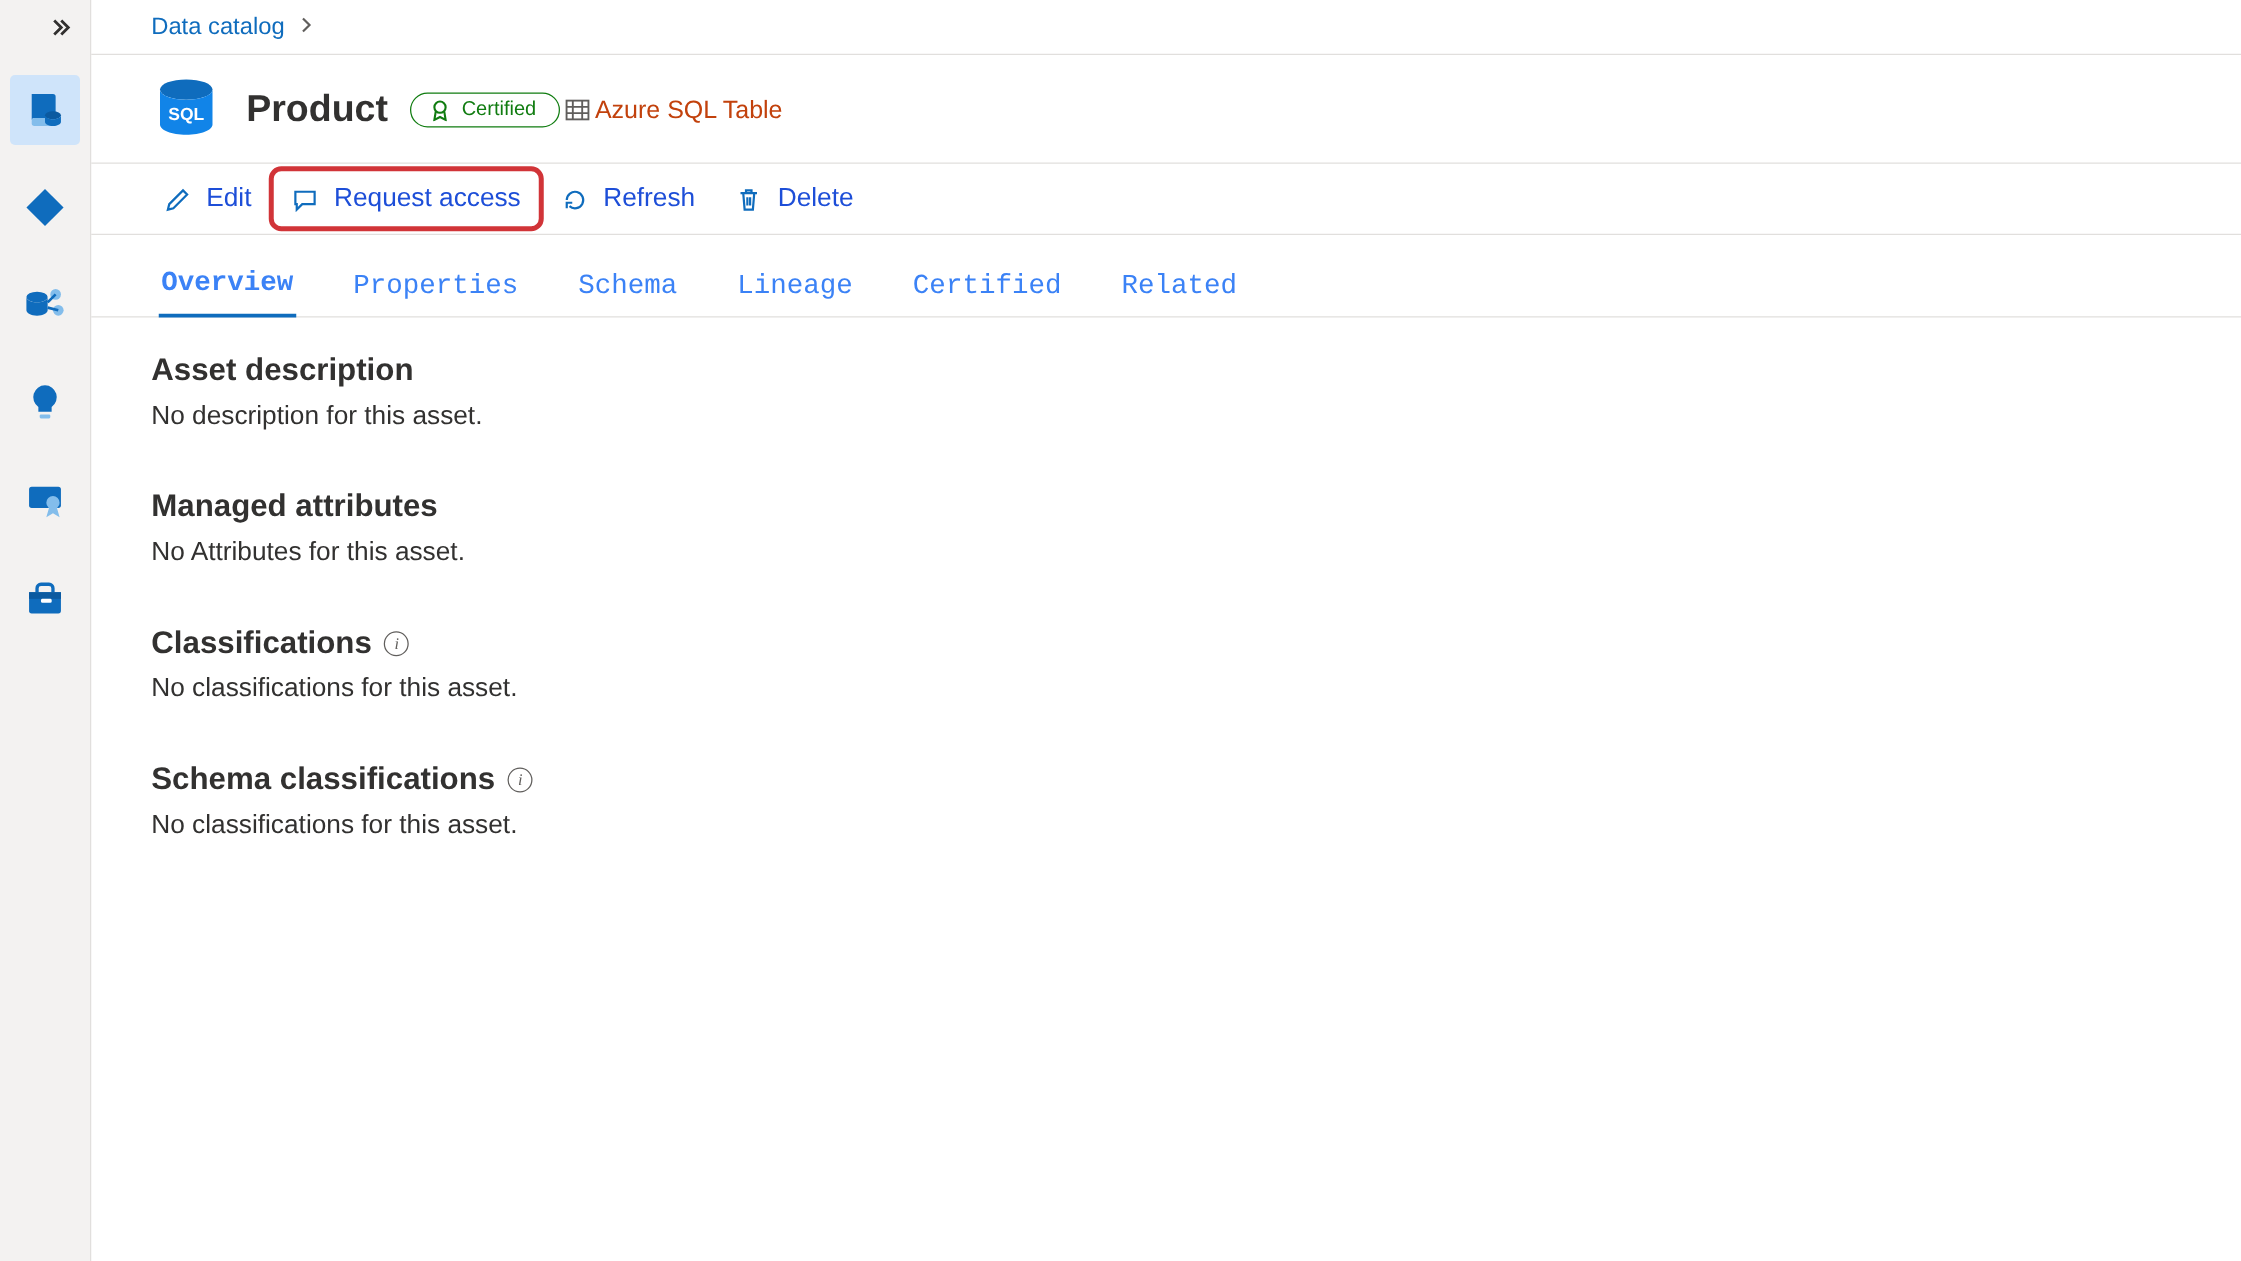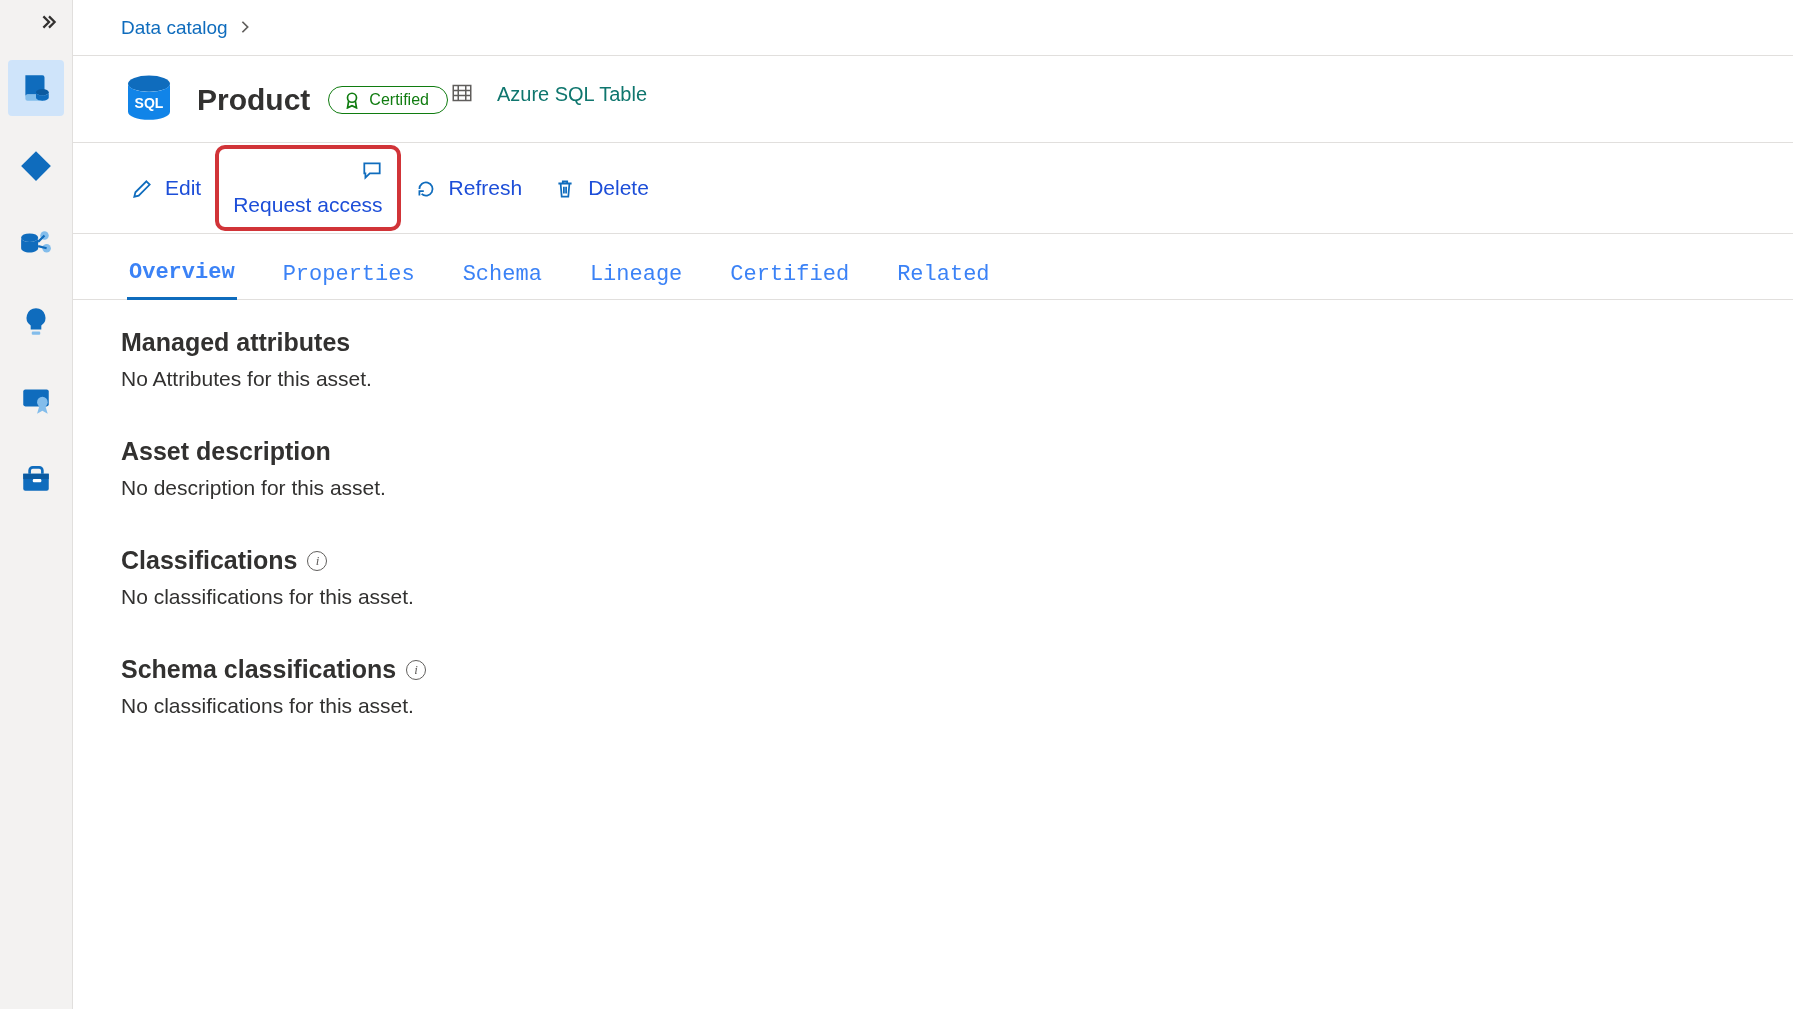--- a/index.html
+++ b/index.html
@@ -54,21 +54,21 @@
   .rail-item svg { width: 34px; height: 34px; }
 
   
   .main {
     flex: 1 1 auto;
     display: flex;
     flex-direction: column;
     min-width: 0;
   }
   .breadcrumbs {
-    height: 56px;
+    height: 44px;
     display: flex;
     align-items: center;
     padding: 0 20px 0 48px;
     border-bottom: 1px solid #e1dfdd;
     gap: 10px;
     font-size: 19px;
   }
   .breadcrumbs a { color: #0f6cbd; text-decoration: none; cursor: pointer; }
   .breadcrumbs .chev { color: #605e5c; }
 
@@ -87,41 +87,40 @@
   .title-row { display:flex; align-items:center; gap:18px; }
   .title-row h1 { font-size: 30px; font-weight:700; }
   .pill {
     display:inline-flex; align-items:center; gap:8px;
     border: 1.5px solid #107c10;
     color:#107c10;
     border-radius: 999px;
     padding: 4px 18px 4px 14px;
     font-size: 16px;
   }
-  .subtitle-row { display:flex; gap:25px; color:#0f766e; font-size:20px; }
+  .subtitle-row { display:flex; align-items:center; gap:4px; color:#c2410c; font-size:20px; }
 
   .toolbar {
     display:flex; align-items:center;
     padding: 10px 20px 10px 48px;
     gap: 12px;
     border-bottom: 1px solid #e1dfdd;
     font-size: 21px;
   }
   .tbtn {
     display:inline-flex; align-items:flex-end; gap:12px;
     padding: 6px 10px;
     cursor:pointer;
     color:#1d4ed8;
     border-radius:2px;
   }
   .tbtn svg { color:#0f6cbd; width:22px; height:22px; }
   .tbtn.highlighted {
     outline: 4px solid #d13438; 
     outline-offset: 4px;
-    flex-direction: column;
   }
 
   .tabs {
     display:flex; align-items:flex-end;
     gap: 44px;
     padding: 20px 20px 0 54px;
     border-bottom: 1px solid #e1dfdd;
     font-size: 22px;
     color:#323130;
   }
@@ -276,26 +275,26 @@
       <div class="tab active">Overview</div>
       <div class="tab">Properties</div>
       <div class="tab">Schema</div>
       <div class="tab">Lineage</div>
       <div class="tab">Certified</div>
       <div class="tab">Related</div>
     </div>
 
     <div class="content">
       <div class="section">
+        <h2>Asset description</h2>
+        <p>No description for this asset.</p>
+      </div>
+      <div class="section">
         <h2>Managed attributes</h2>
         <p>No Attributes for this asset.</p>
-      </div>
-      <div class="section">
-        <h2>Asset description</h2>
-        <p>No description for this asset.</p>
       </div>
       <div class="section">
         <h2>
           <span>Classifications</span>
           <span class="info-icon">i</span>
         </h2>
         <p>No classifications for this asset.</p>
       </div>
       <div class="section">
         <h2>

